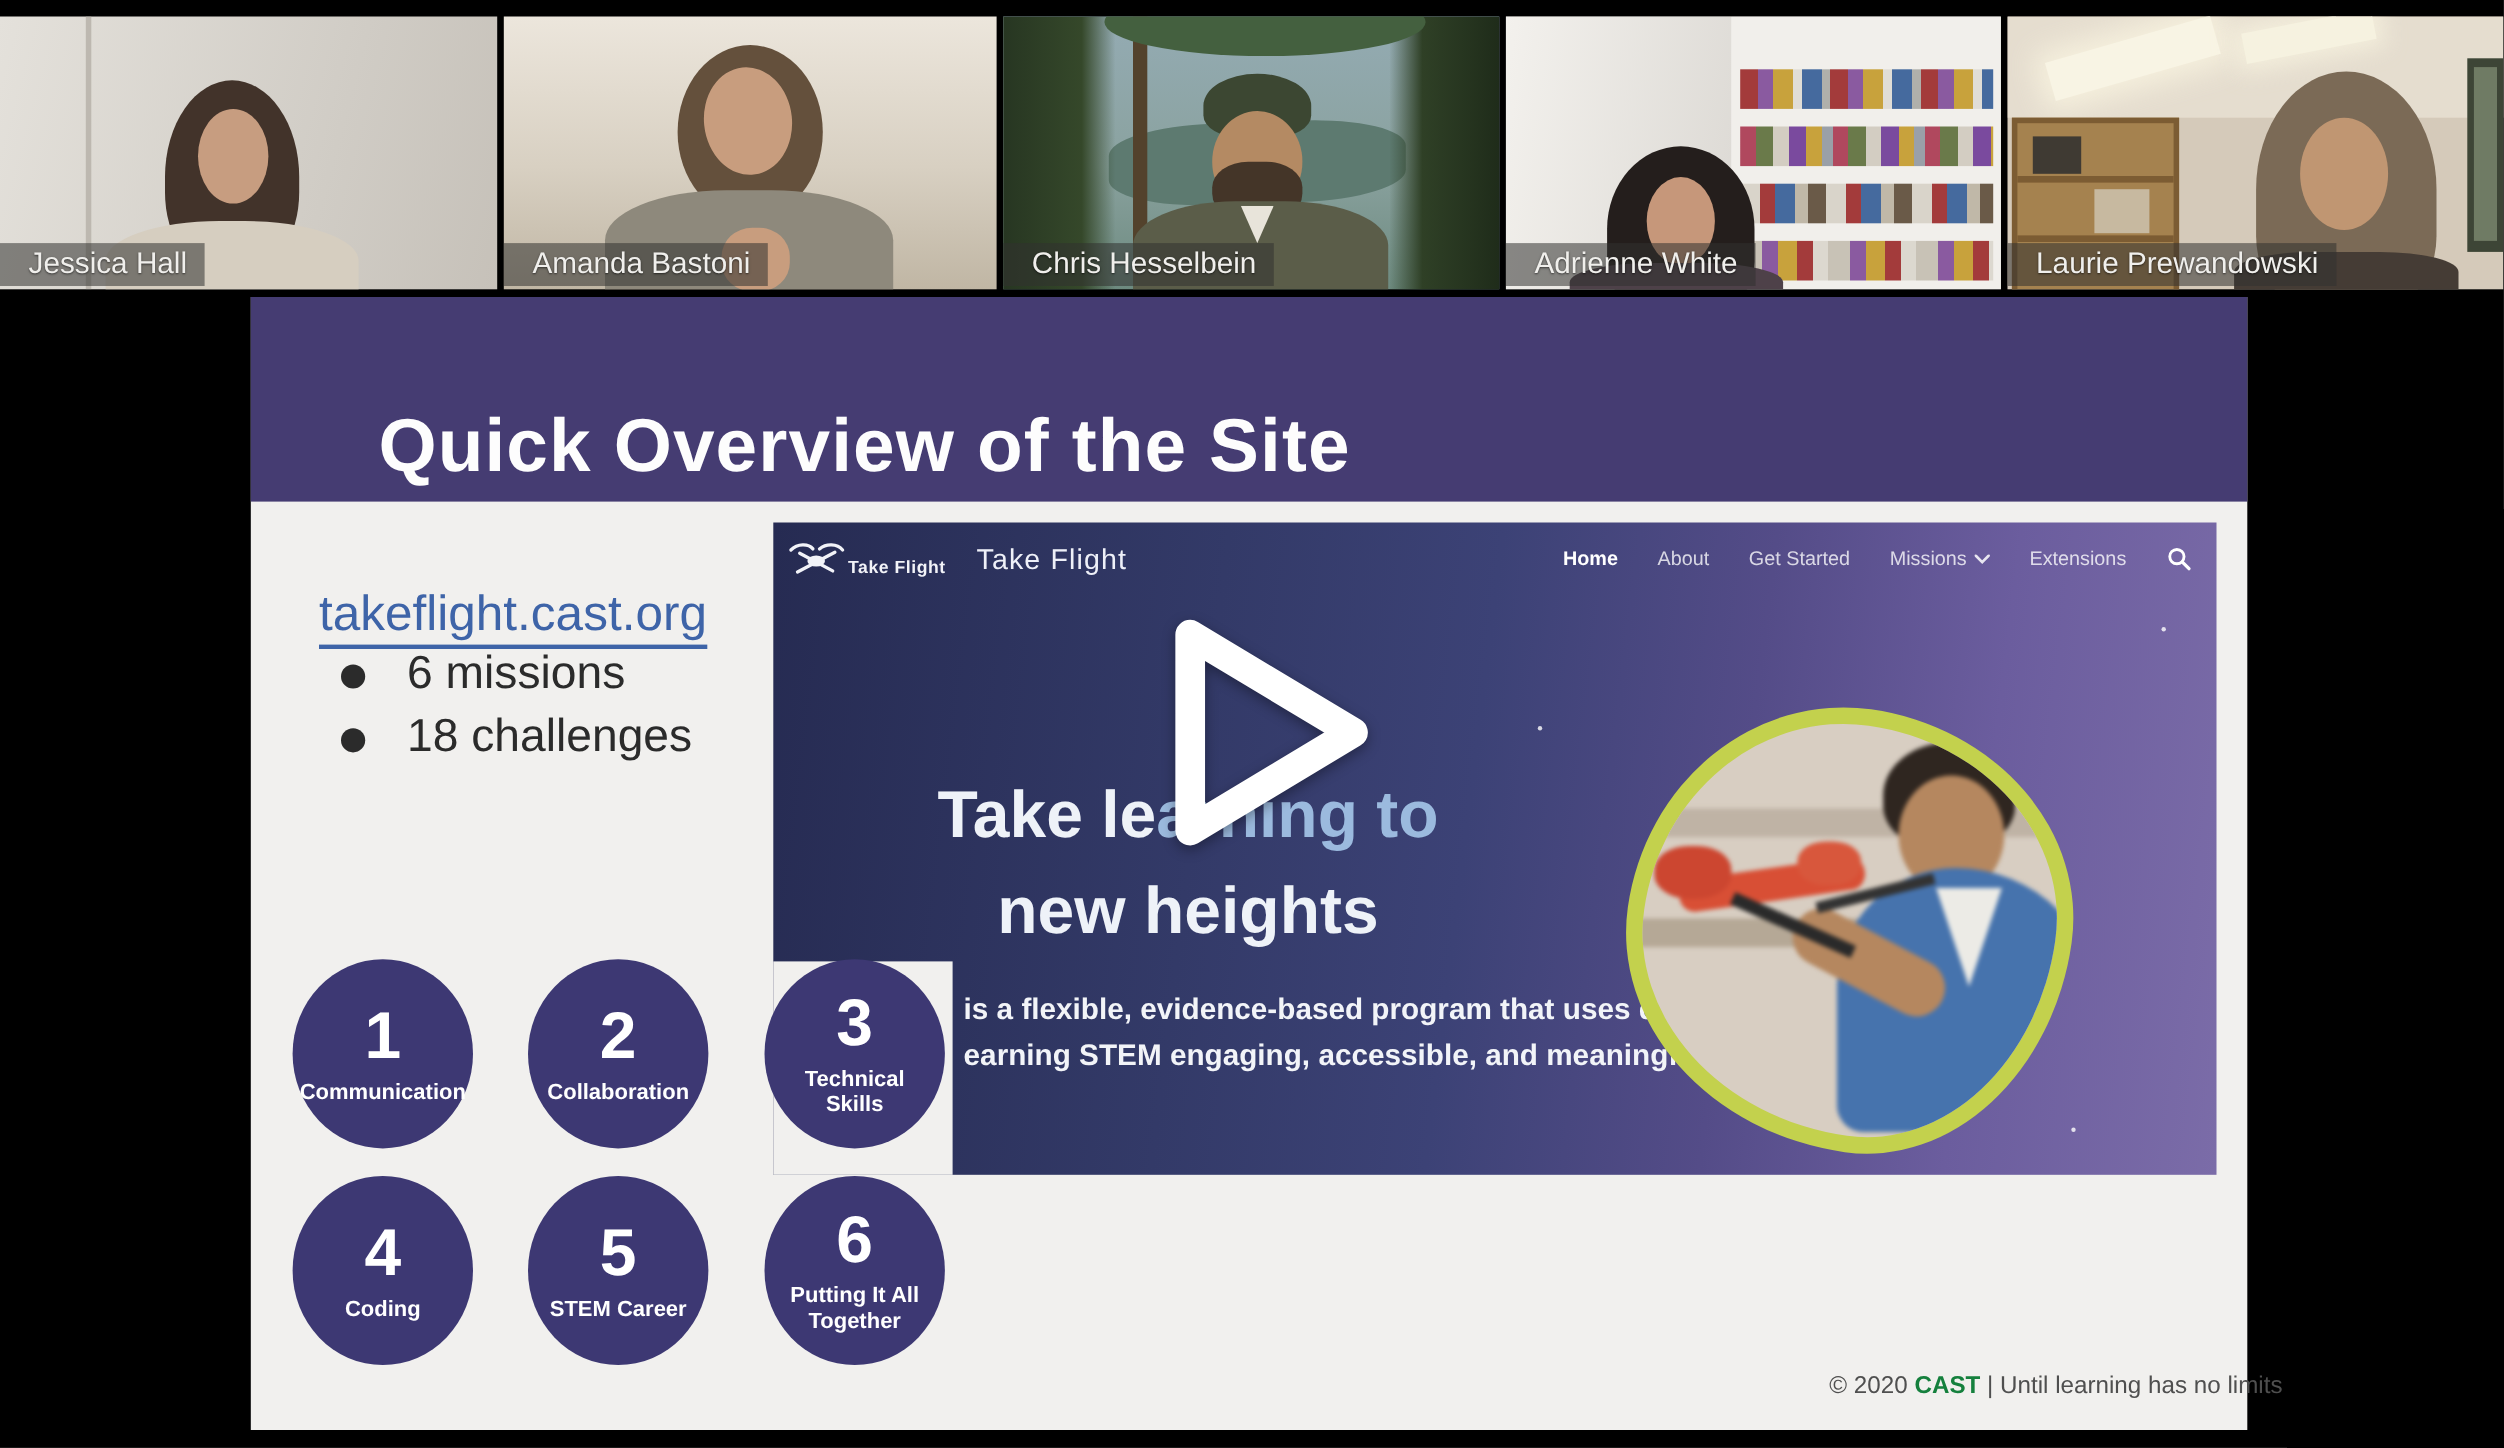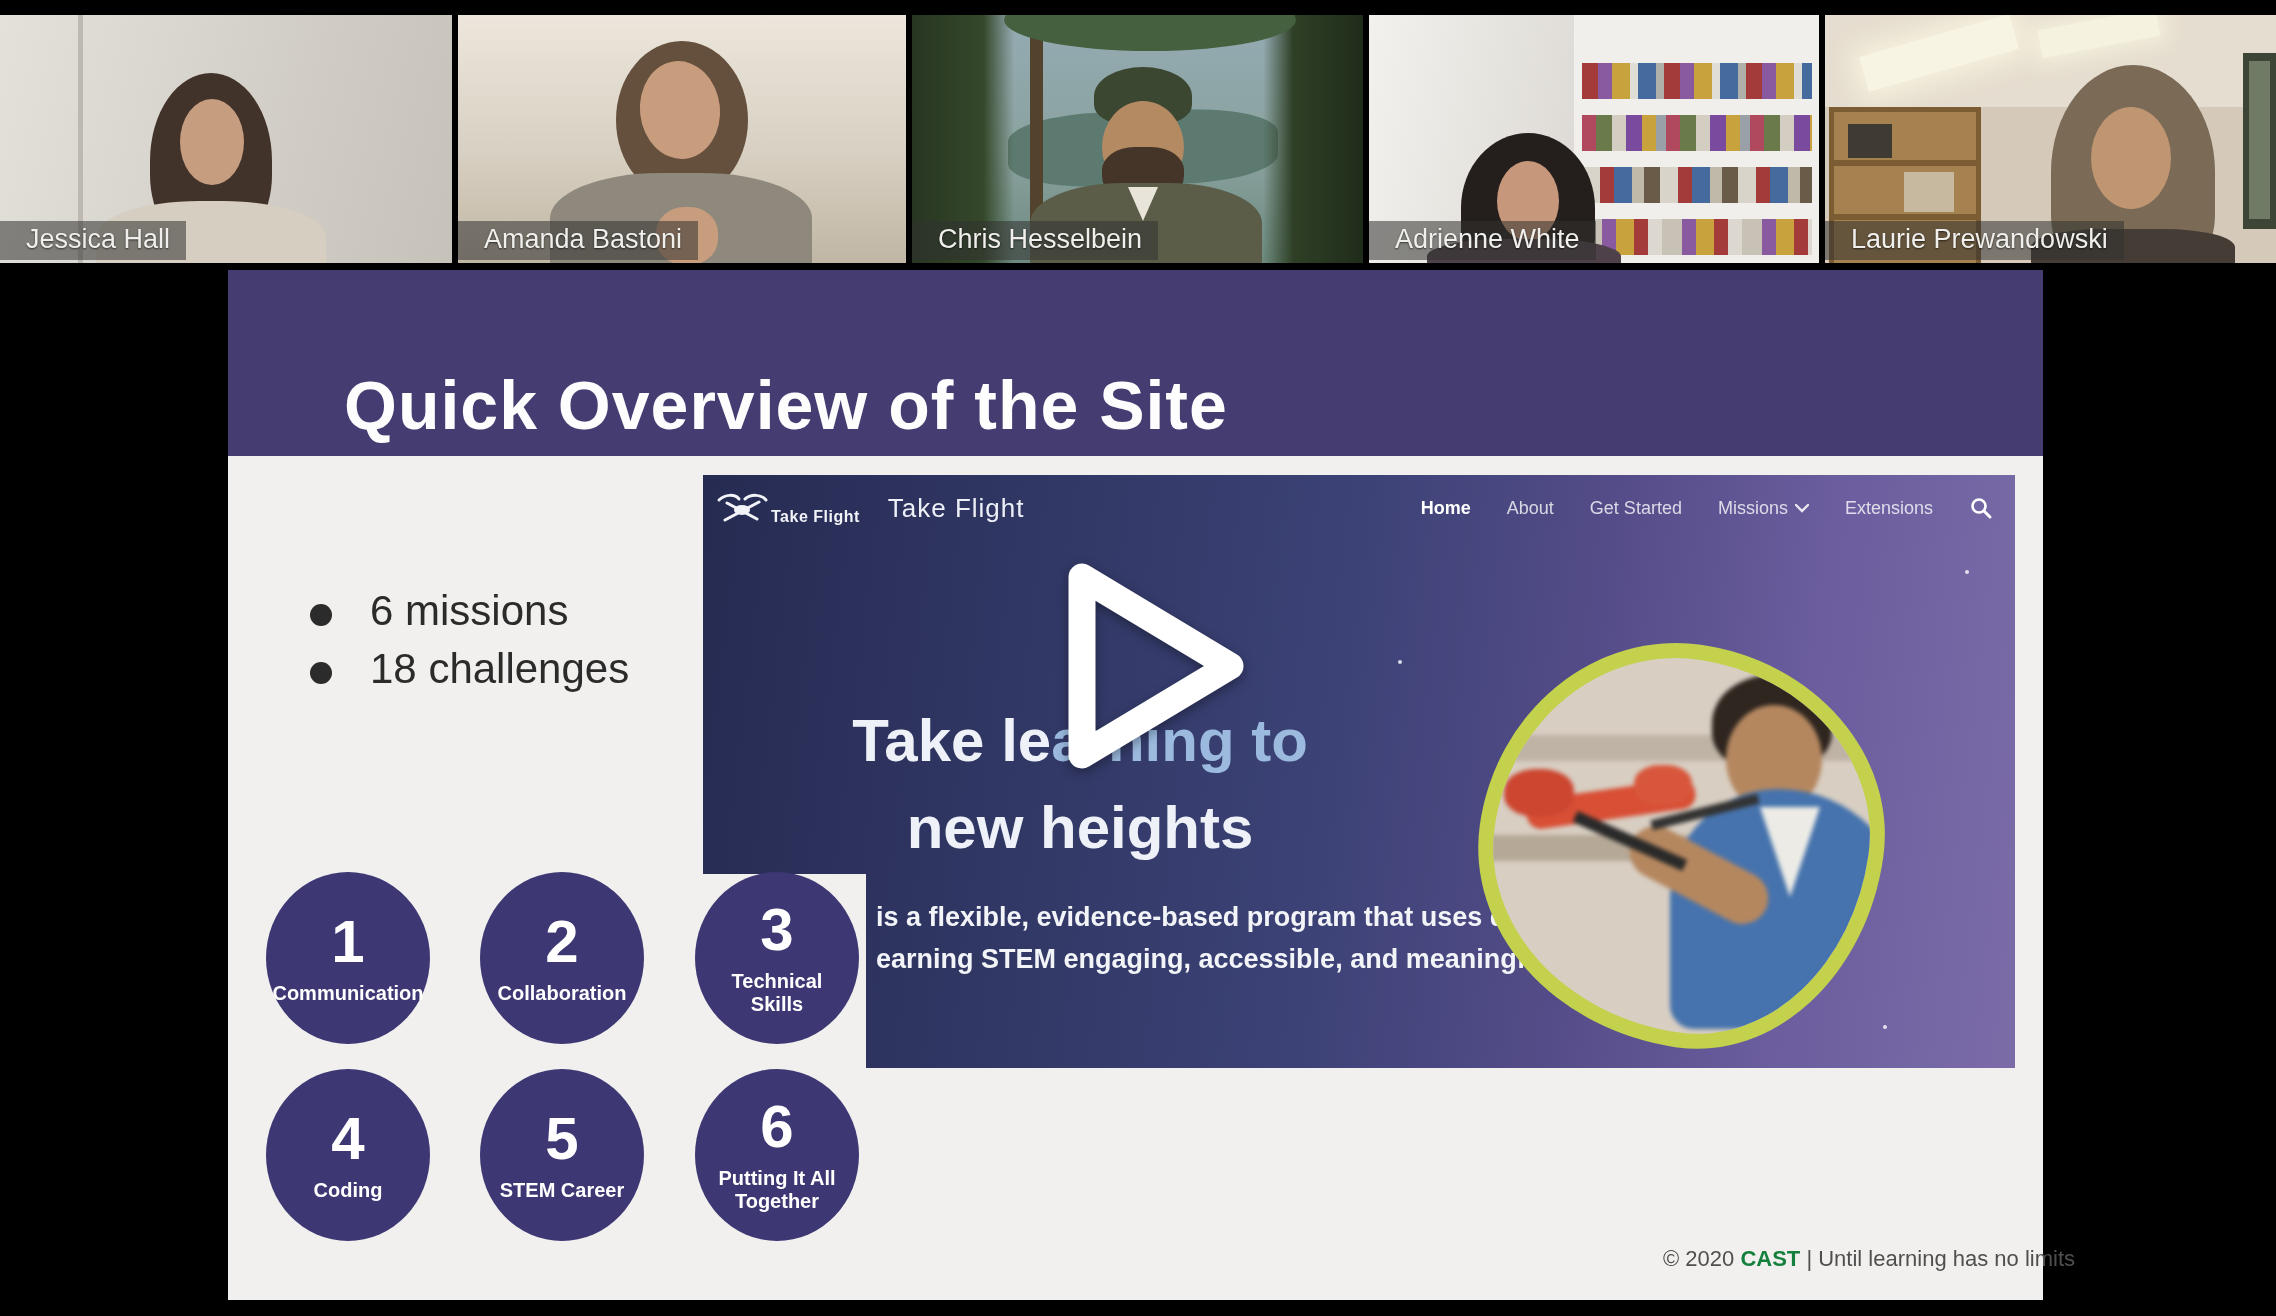--- a/index.html
+++ b/index.html
@@ -216,20 +216,21 @@
           <div class="blob-el" style="left:30px;top:130px;width:70px;height:48px;border-radius:45%;background:#cc4630;"></div>
           <div class="blob-el" style="left:160px;top:126px;width:58px;height:40px;border-radius:45%;background:#d8573c;"></div>
           <div class="blob-el" style="left:96px;top:196px;width:120px;height:12px;background:#2a2a2a;transform:rotate(24deg);"></div>
           <div class="blob-el" style="left:176px;top:168px;width:110px;height:10px;background:#333;transform:rotate(-14deg);"></div>
         </div>
       </div>
     </div>
 
     <div class="site-notch"></div>
 
+    <a class="site-link">takeflight.cast.org</a>
     <ul class="bullets">
       <li>6 missions</li>
       <li>18 challenges</li>
     </ul>
 
     <div class="circle" style="left:38px;top:602px;">
       <div class="num">1</div>
         <div class="lbl">Communication</div>
     </div>
     <div class="circle" style="left:252px;top:602px;">

